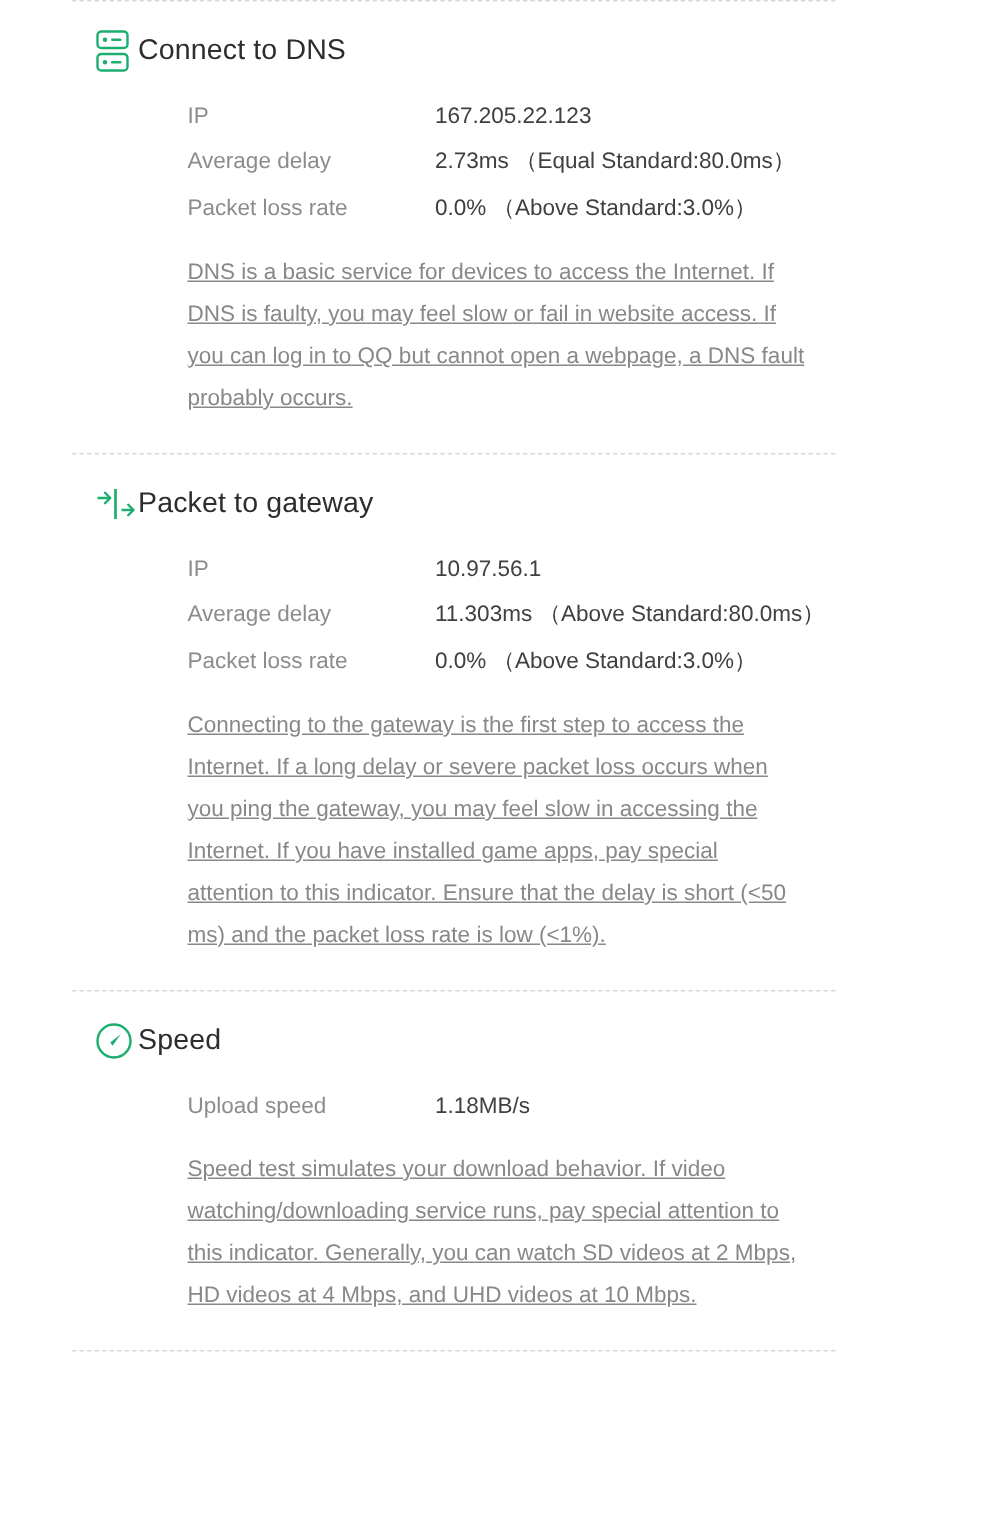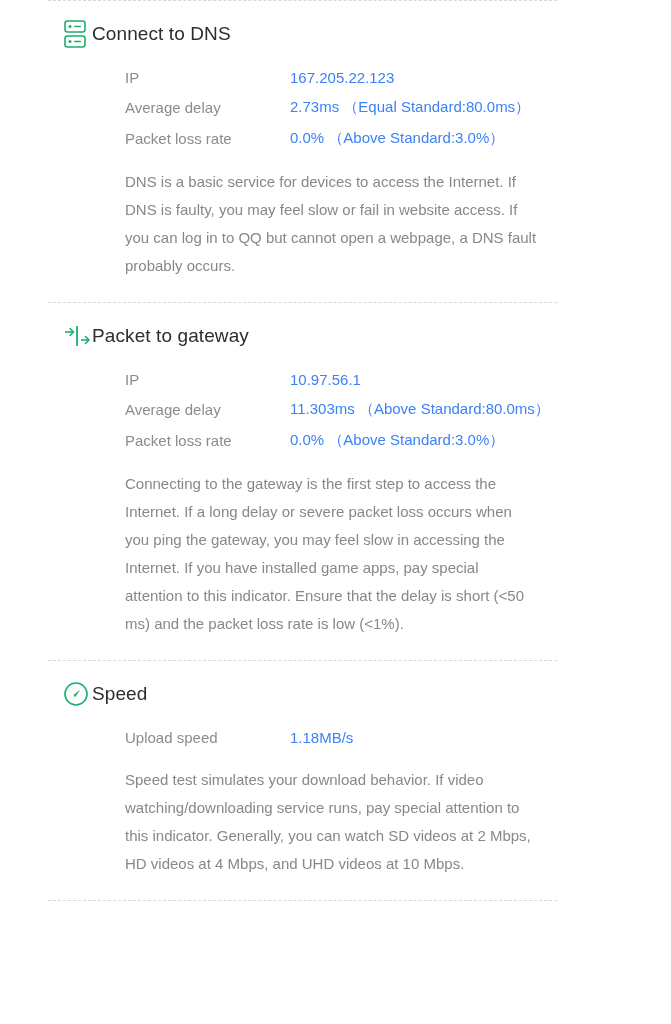--- a/index.html
+++ b/index.html
@@ -58,29 +58,30 @@
     align-items: center;
     padding: 6px 0;
     font-size: 15px;
   }
   .row-label {
     width: 165px;
     min-width: 165px;
     color: #8c8c8c;
   }
   .row-value {
-    color: #3b82f6;
+    color: #404040;
   }
   .desc {
     margin-top: 14px;
     padding-left: 77px;
     padding-right: 20px;
     font-size: 15px;
     line-height: 28px;
     color: #888888;
+    text-decoration: underline;
   }
   .sec-bottom-pad {
     height: 22px;
   }
   svg { display: block; }
 </style>
 </head>
 <body>
 
 <div class="page">

